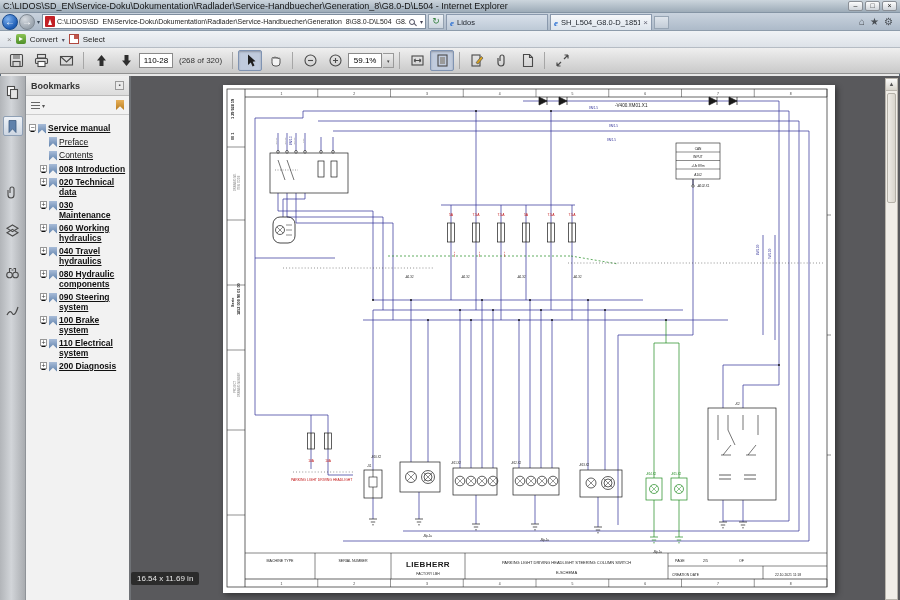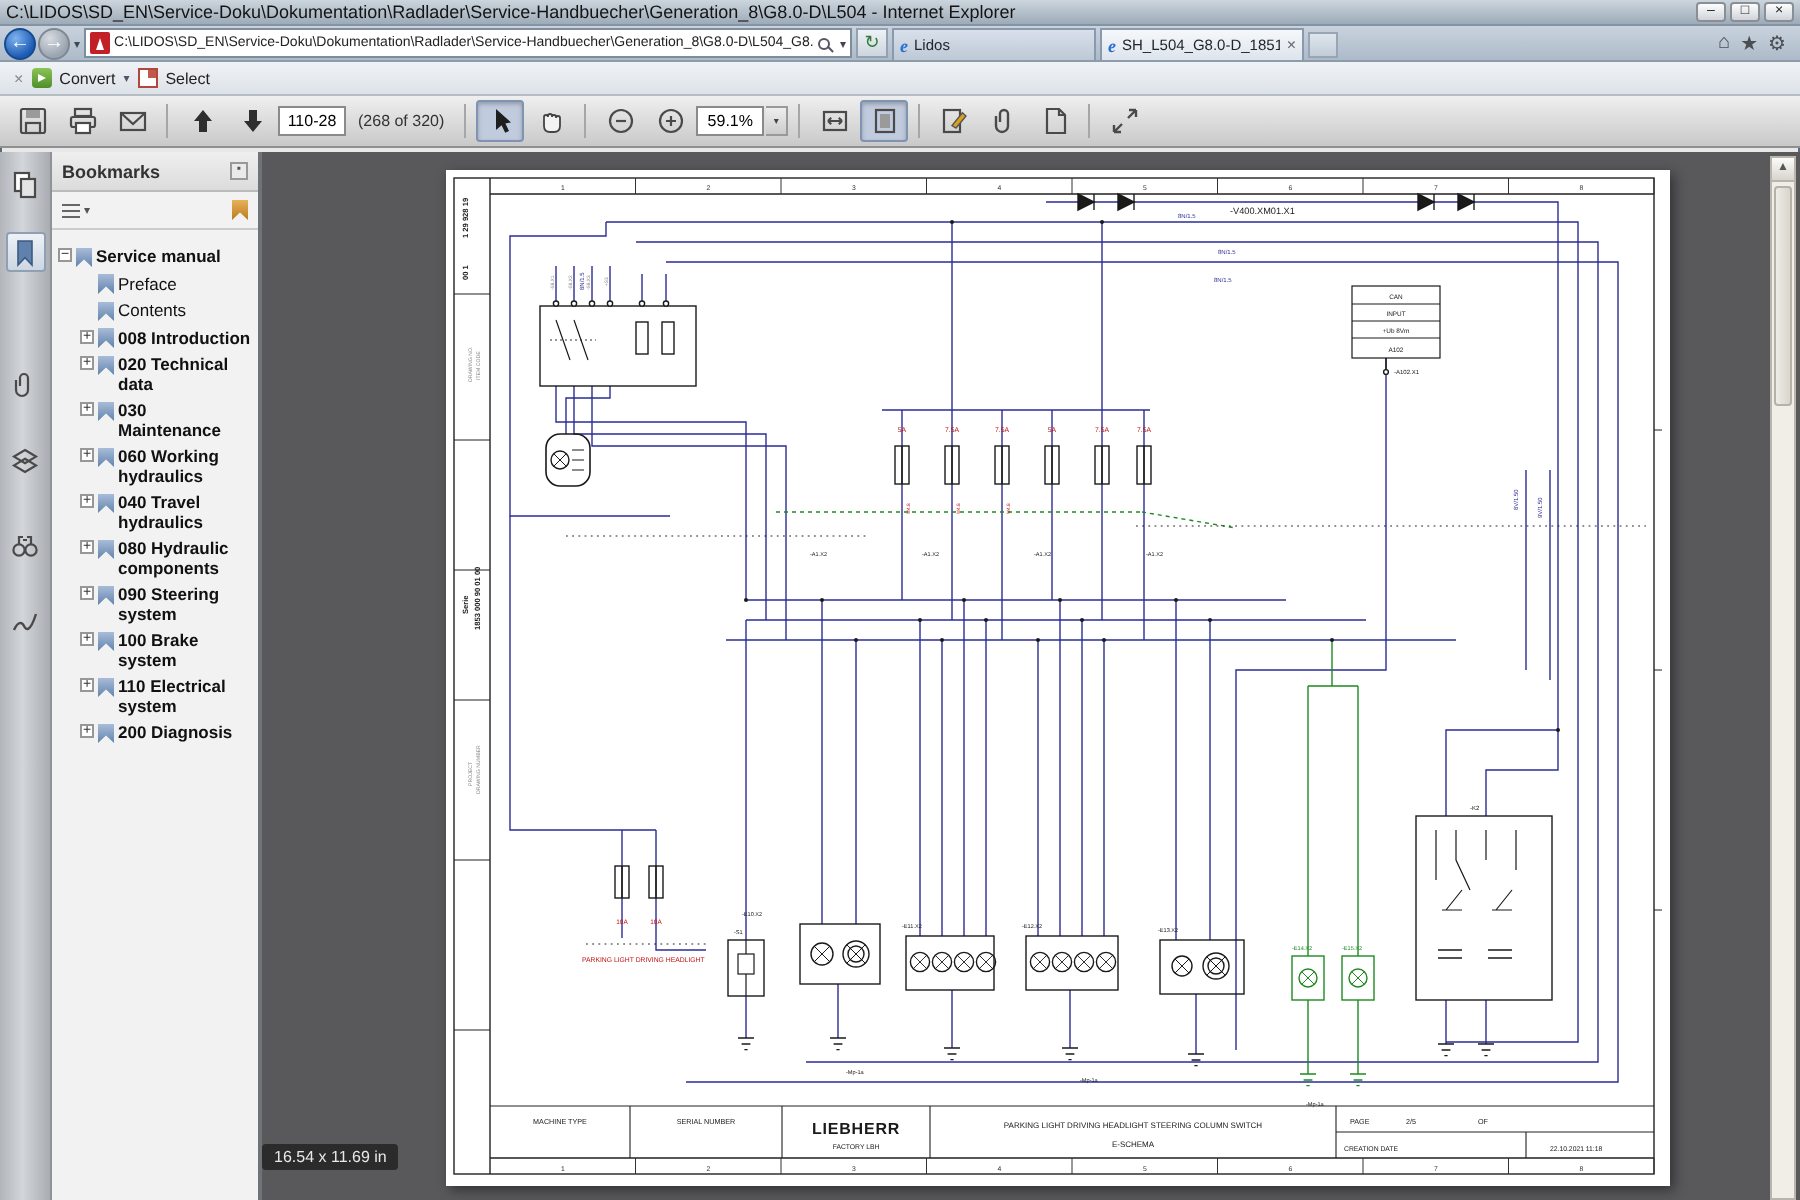--- a/index.html
+++ b/index.html
@@ -64,21 +64,21 @@
   .strip-btn.active{background:linear-gradient(#eef2f7,#cdd6e2);border:1px solid #8fa0b5;border-radius:2px;}
 
   .bookmarks{width:105px;background:#f2f2f2;border-right:2px solid #6f7276;display:flex;flex-direction:column;flex:none;}
   .bm-header{height:20px;background:linear-gradient(#efefef,#dcdcdc);border-bottom:1px solid #bbb;display:flex;align-items:center;padding:0 5px;font-size:9px;font-weight:bold;color:#333;gap:16px;}
   .bm-headbtn{margin-left:auto;width:9px;height:9px;border:1px solid #999;background:#eaeaea;font-size:6px;line-height:7px;text-align:center;color:#555;}
   .bm-tools{height:19px;display:flex;align-items:center;padding:0 5px;border-bottom:1px solid #ccc;gap:2px;}
   .optlines{width:9px;height:7px;border-top:1.5px solid #666;border-bottom:1.5px solid #666;position:relative;}
   .optlines::after{content:"";position:absolute;left:0;top:2px;width:9px;height:1.5px;background:#666;}
   .toolcaret{font-size:6px;color:#555;}
   .bm-newic{margin-left:auto;width:8px;height:10px;background:linear-gradient(#e8b15a,#b97c1e);clip-path:polygon(0 0,100% 0,100% 100%,50% 62%,0 100%);}
-  .bm-tree{flex:1;padding:5px 2px 0 3px;overflow:hidden;font-size:8.5px;color:#111;}
+  .bm-tree{flex:1;padding:5px 2px 0 3px;overflow:hidden;font-size:8.5px;color:#111;text-decoration:underline;}
   .bm-item{display:flex;gap:2px;margin:3px 0;line-height:10px;align-items:flex-start;}
   .bm-item.child{margin-left:11px;}
   .exp{width:7px;height:7px;border:1px solid #979797;background:#fff;font-size:7px;line-height:5px;text-align:center;color:#333;flex:none;margin-top:1px;}
   .exp:empty{border-color:transparent;background:transparent;}
   .bm-ic{width:8px;height:10px;background:linear-gradient(#a8bcd8,#5f81ab);clip-path:polygon(0 0,100% 0,100% 100%,50% 62%,0 100%);flex:none;margin-top:0.5px;}
   .bm-label{flex:1;}
   .bold{font-weight:bold;}
 
   .docarea{flex:1;position:relative;background:#59595c;overflow:hidden;}
   .page{position:absolute;left:92px;top:9px;width:612px;height:508px;background:#fff;box-shadow:2px 2px 6px rgba(0,0,0,.45);}

